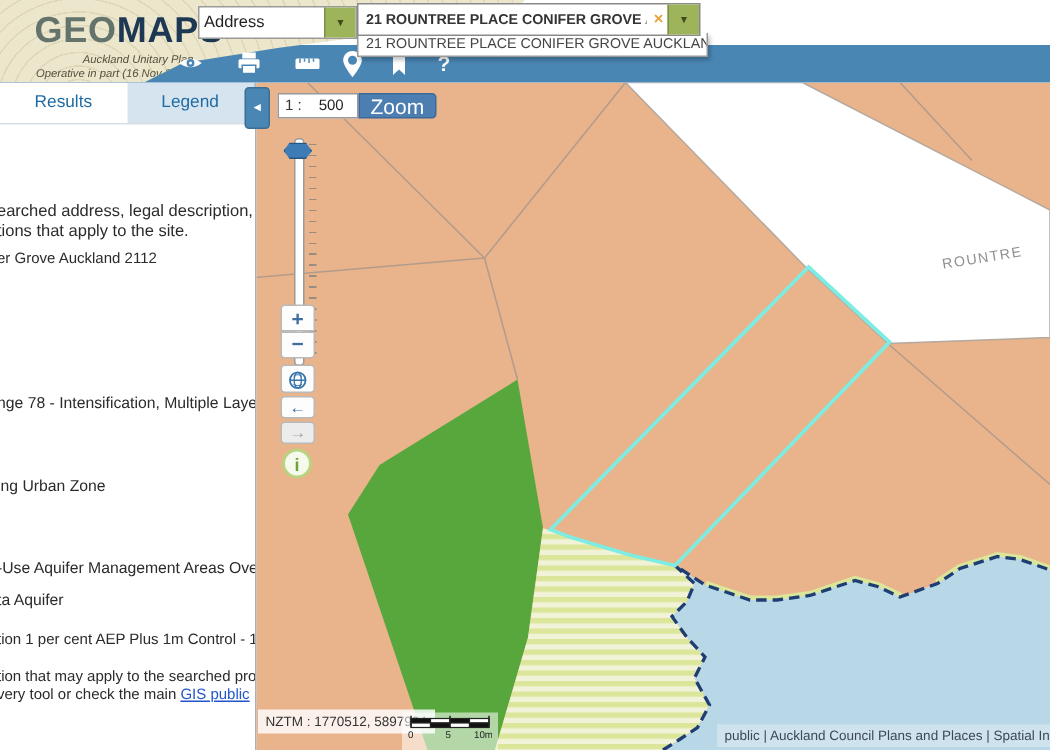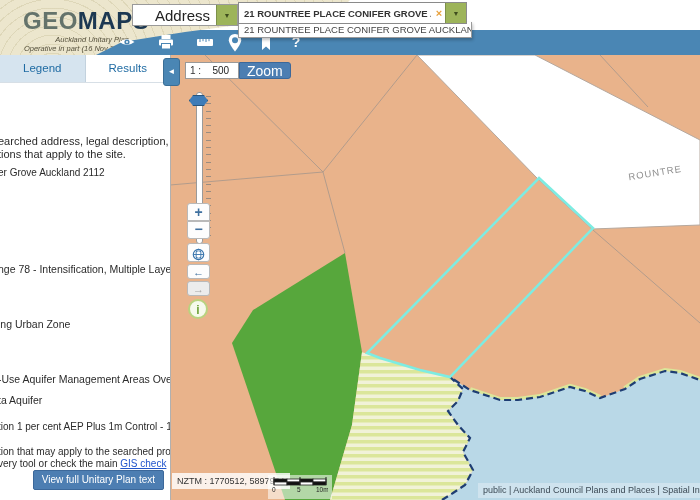--- a/index.html
+++ b/index.html
@@ -14,21 +14,21 @@
     background-image:repeating-radial-gradient(circle at 15% 130%, rgba(170,160,110,.22) 0 1px, transparent 1px 9px);
     clip-path:polygon(0 0,350px 0,338px 12px,185px 32px,122px 42px,96px 55px,0 55px);}
   .brand{position:absolute;left:23px;top:7px;font-size:24px;font-weight:bold;letter-spacing:.5px;}
   .brand .geo{color:#64736b;}
   .brand .maps{color:#1c3852;}
   .tagline{position:absolute;left:0;top:35px;width:129px;text-align:right;
     font-size:7.5px;font-style:italic;color:#55503c;line-height:9px;}
 
   .addr-dd{position:absolute;left:132px;top:4px;width:104px;height:20px;background:#fff;
     border:1px solid #9a9a9a;display:flex;align-items:center;}
-  .addr-dd .lbl{flex:1;font-size:15px;color:#222;padding-left:22px;}
+  .addr-dd .lbl{flex:1;font-size:11px;color:#222;padding-left:3px;}
   .dd-btn{width:20px;height:100%;background:#9db45a;border-left:1px solid #7d914a;
     display:flex;align-items:center;justify-content:center;font-size:7px;color:#3f4d1e;}
 
   .search-box{position:absolute;left:238px;top:2px;width:227px;height:20px;background:#fff;
     border:1px solid #8a8a8a;display:flex;align-items:center;z-index:22;}
   .search-box input{flex:1;border:none;outline:none;font-family:"Liberation Sans",sans-serif;
     font-size:9.5px;font-weight:600;color:#333;padding:0 2px 0 5px;min-width:0;background:transparent;}
   .clear-x{width:12px;font-size:11px;font-weight:bold;color:#e8a13c;text-align:center;cursor:pointer;}
   .search-box .dd-btn{height:20px;}
 
@@ -144,38 +144,37 @@
       <circle cx="9" cy="7.2" r="3" fill="#4a86b4"></circle>
     </svg>
     <svg class="tb-icon" style="left:257px;" viewBox="0 0 18 18">
       <path d="M5 1 h8 v16 l-4 -3.6 l-4 3.6 Z" fill="#fff"></path>
     </svg>
     <div class="tb-icon tb-q" style="left:287px;">?</div>
   </div>
 
   <div class="sidebar">
     <div class="tabs">
+      <div class="tab tab-results">Results</div>
       <div class="tab tab-legend">Legend</div>
-      <div class="tab tab-results">Results</div>
     </div>
 
     <div class="res-line f11" style="top:80px;">earched address, legal description,</div>
     <div class="res-line f11" style="top:93px;">tions that apply to the site.</div>
     <div class="res-line f10" style="top:112px;">er Grove Auckland 2112</div>
 
     <div class="res-line f105" style="top:208px;"><span>nge 78 - Intensification, Multiple Layers, </span></div>
 
     <div class="res-line f105" style="top:263px;">ing Urban Zone</div>
     <div class="res-line f105" style="top:318px;">-Use Aquifer Management Areas Overlay [rp] -</div>
     <div class="res-line f105" style="top:339px;">ta Aquifer</div>
     <div class="res-line f10" style="top:366px;">tion 1 per cent AEP Plus 1m Control - 1m sea leve</div>
     <div class="res-line f10" style="top:391px;">tion that may apply to the searched property</div>
-    <div class="res-line f10" style="top:403px;"><span>very tool or check the main </span><span class="lnk">GIS check</span></div>
-
-    <button class="plan-btn">View full Unitary Plan text</button>
+    <div class="res-line f10" style="top:403px;"><span>very tool or check the main </span><span class="lnk">GIS public</span></div>
+
   </div>
 
   <button class="collapse-btn">◄</button>
 
   <div class="map">
     <svg class="basemap" width="530" height="445" viewBox="0 0 530 445">
       <defs>
         <pattern id="hatch" width="8" height="7" patternUnits="userSpaceOnUse">
           <rect width="8" height="7" fill="#f1f2d8"></rect>
           <rect width="8" height="3.5" fill="#dbe69a"></rect>

